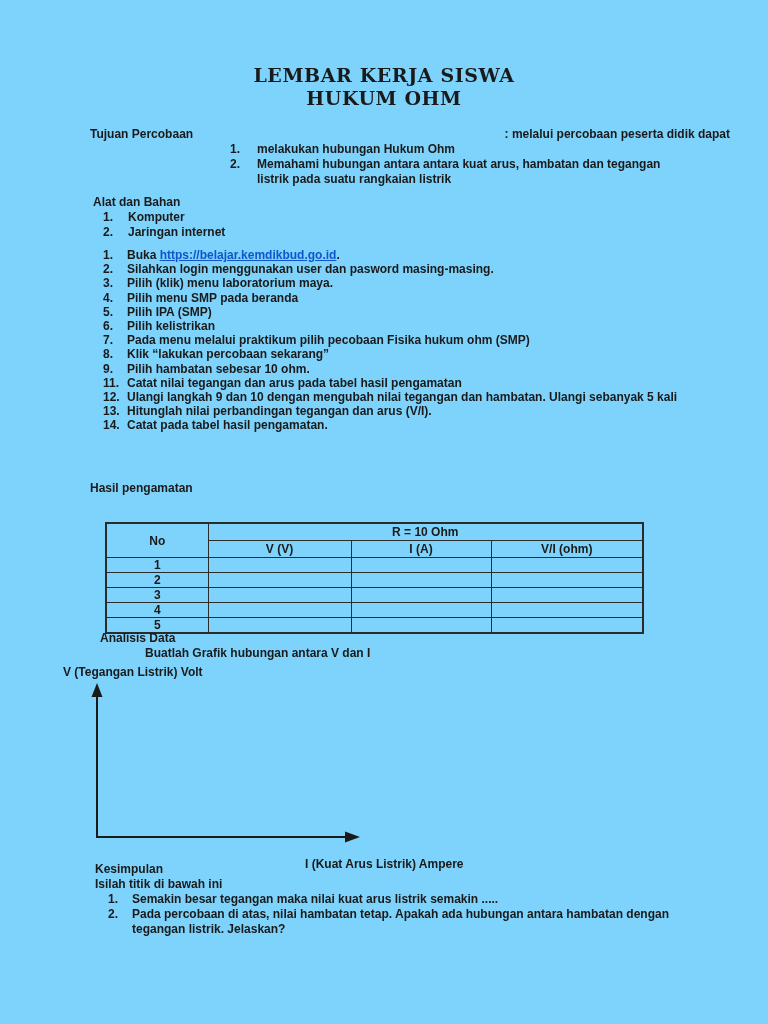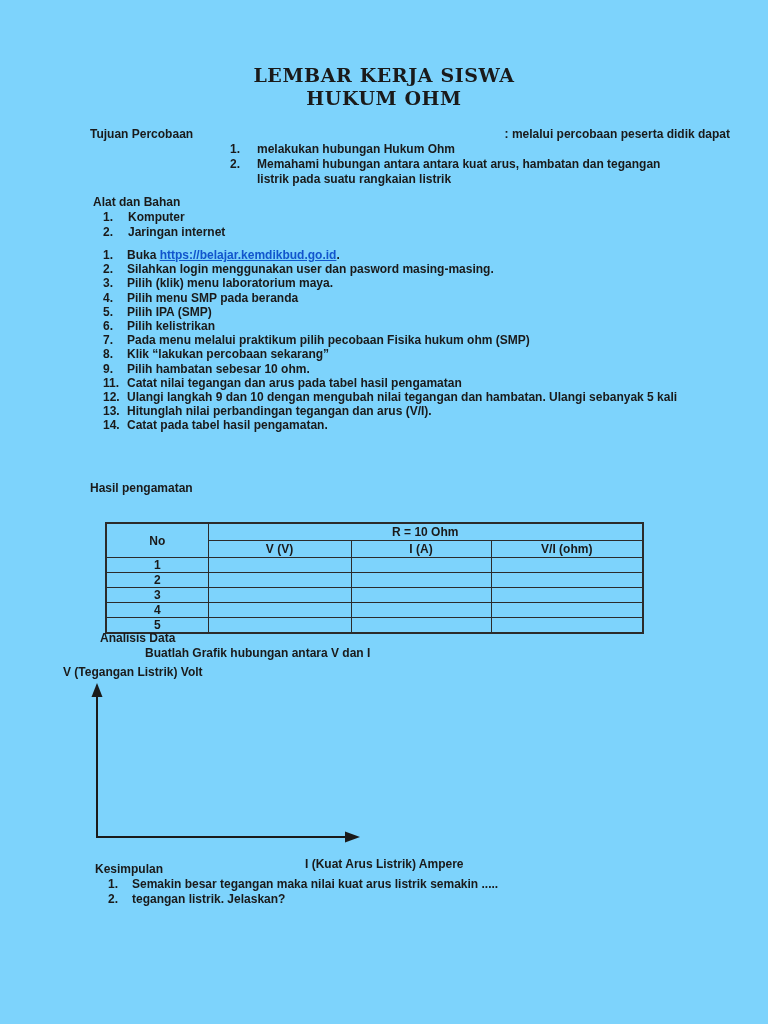--- a/index.html
+++ b/index.html
@@ -203,27 +203,29 @@
     <line x1="12" y1="14" x2="12" y2="158" stroke="#1a1a1a" stroke-width="2"></line>
     <polygon points="12,3 6.5,17 17.5,17" fill="#1a1a1a"></polygon>
     <line x1="11" y1="157" x2="262" y2="157" stroke="#1a1a1a" stroke-width="2"></line>
     <polygon points="275,157 260,151.5 260,162.5" fill="#1a1a1a"></polygon>
   </svg>
 
   <div class="abs x-axis-label">I (Kuat Arus Listrik) Ampere</div>
 
   <div class="abs sec-kesimpulan">
     <div>Kesimpulan</div>
+    <div>Isilah titik di bawah ini</div>
     <div class="list">
       <div class="li">
         <span class="num">1.</span>
         <span class="txt">Semakin besar tegangan maka nilai kuat arus listrik semakin .....</span>
       </div>
       <div class="li">
         <span class="num">2.</span>
         <span class="txt">
+          <div>Pada percobaan di atas, nilai hambatan tetap. Apakah ada hubungan antara hambatan dengan</div>
           <div>tegangan listrik. Jelaskan?</div>
         </span>
       </div>
     </div>
   </div>
 
 </div>
 
 </body></html>

